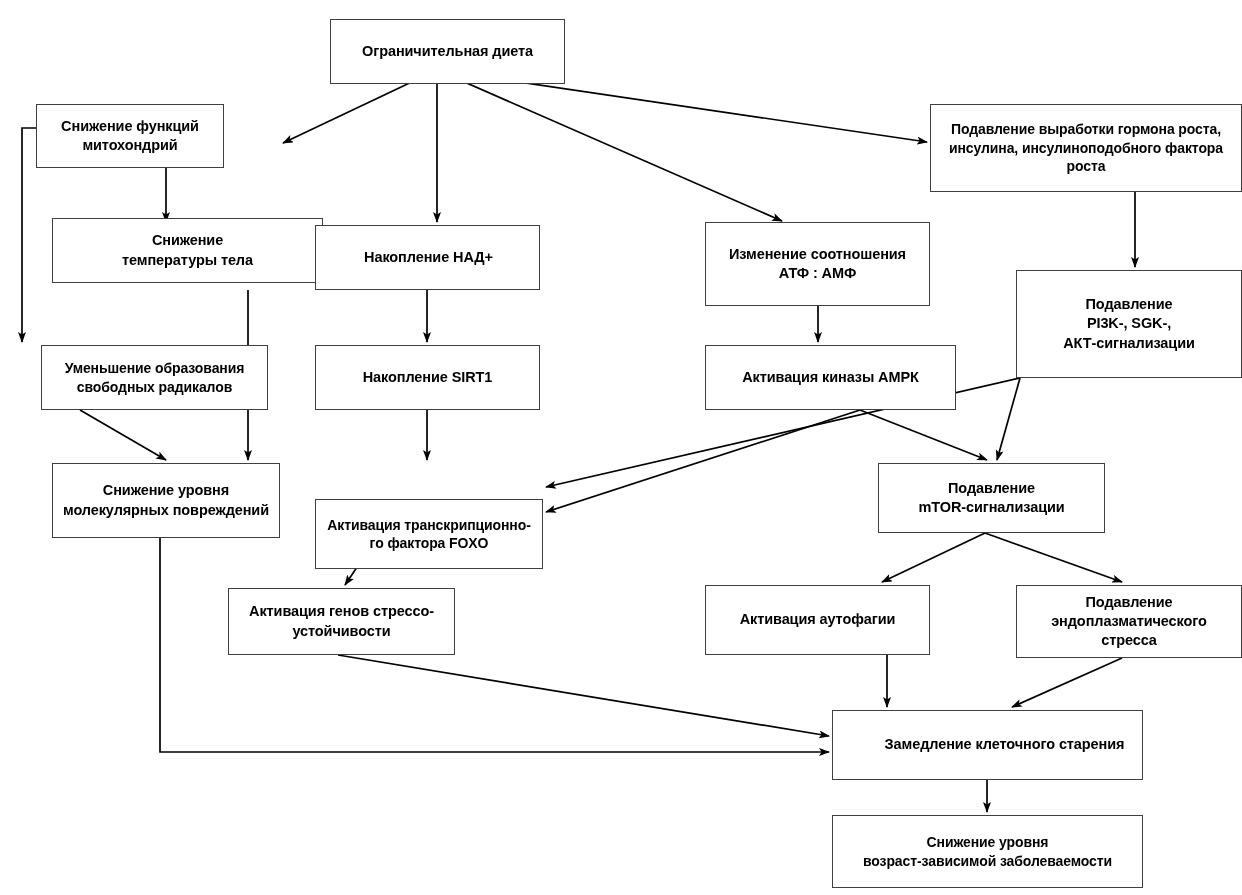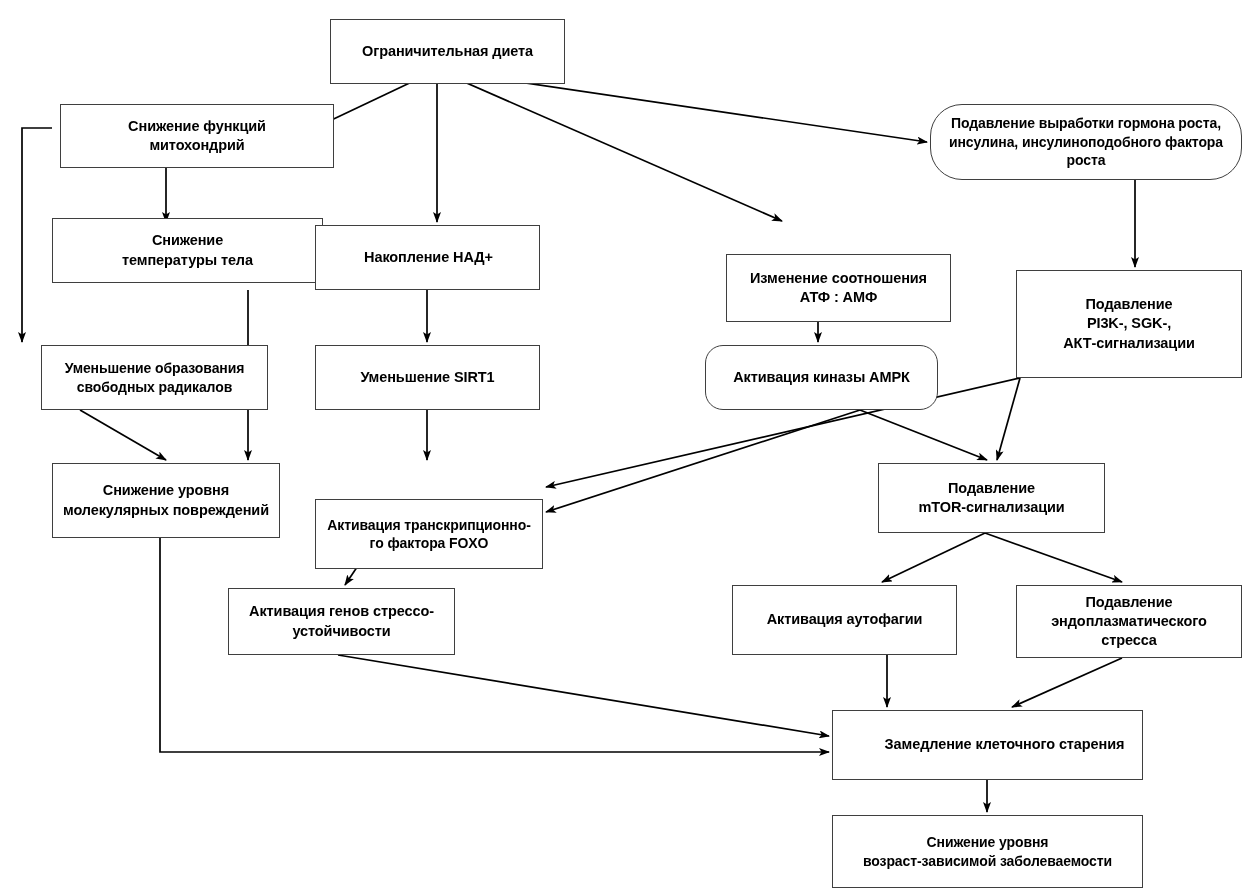--- a/index.html
+++ b/index.html
@@ -76,45 +76,45 @@
         <polyline points="985,533 1122,582" fill="none" stroke="#000000" stroke-width="1.7" marker-end="url(#arrowhead)"></polyline>
         <polyline points="887,655 887,707" fill="none" stroke="#000000" stroke-width="1.7" marker-end="url(#arrowhead)"></polyline>
         <polyline points="1122,658 1012,707" fill="none" stroke="#000000" stroke-width="1.7" marker-end="url(#arrowhead)"></polyline>
         <polyline points="338,655 829,736" fill="none" stroke="#000000" stroke-width="1.7" marker-end="url(#arrowhead)"></polyline>
         <polyline points="160,538 160,752 829,752" fill="none" stroke="#000000" stroke-width="1.7" marker-end="url(#arrowhead)"></polyline>
         <polyline points="987,780 987,812" fill="none" stroke="#000000" stroke-width="1.7" marker-end="url(#arrowhead)"></polyline>
       </g>
   </svg>
   <div id="node-layer">
       <div class="node" style="left: 330px; top: 5px; width: 235px; height: 65px; margin-top: 14px;">Ограничительная диета</div>
-      <div class="node" style="left: 60px; top: 104px; width: 274px; height: 64px;">Снижение функций
+      <div class="node" style="left: 36px; top: 104px; width: 188px; height: 64px;">Снижение функций
 митохондрий</div>
-      <div class="node small" style="left: 930px; top: 104px; width: 312px; height: 76px; border-radius: 32px;">Подавление выработки гормона роста,
+      <div class="node small" style="left: 930px; top: 104px; width: 312px; height: 88px;">Подавление выработки гормона роста,
 инсулина, инсулиноподобного фактора
 роста</div>
       <div class="node" style="left: 52px; top: 218px; width: 271px; height: 65px;">Снижение
 температуры тела</div>
       <div class="node" style="left: 315px; top: 225px; width: 225px; height: 65px; padding-left: 8px;">Накопление НАД+</div>
-      <div class="node" style="left: 726px; top: 222px; width: 225px; height: 68px; margin-top: 32px;">Изменение соотношения
+      <div class="node" style="left: 705px; top: 222px; width: 225px; height: 84px;">Изменение соотношения
 АТФ : АМФ</div>
       <div class="node" style="left: 1016px; top: 270px; width: 226px; height: 108px;">Подавление
 PI3K-, SGK-,
 АКТ-сигнализации</div>
       <div class="node small" style="left: 5px; top: 345px; width: 227px; height: 65px; margin-left: 36px;">Уменьшение образования
 свободных радикалов</div>
-      <div class="node" style="left: 315px; top: 345px; width: 225px; height: 65px;">Уменьшение SIRT1</div>
-      <div class="node" style="left: 705px; top: 345px; width: 233px; height: 65px; border-radius: 18px;">Активация киназы АМРК</div>
+      <div class="node" style="left: 315px; top: 345px; width: 225px; height: 65px;">Накопление SIRT1</div>
+      <div class="node" style="left: 705px; top: 345px; width: 251px; height: 65px;">Активация киназы АМРК</div>
       <div class="node" style="left: 52px; top: 463px; width: 228px; height: 75px;">Снижение уровня
 молекулярных повреждений</div>
       <div class="node small" style="left: 315px; top: 463px; width: 228px; height: 70px; margin-top: 36px;">Активация транскрипционно-
 го фактора FOXO</div>
       <div class="node" style="left: 878px; top: 463px; width: 227px; height: 70px;">Подавление
 mTOR-сигнализации</div>
       <div class="node" style="left: 228px; top: 588px; width: 227px; height: 67px;">Активация генов стрессо-
 устойчивости</div>
-      <div class="node" style="left: 732px; top: 585px; width: 225px; height: 70px;">Активация аутофагии</div>
+      <div class="node" style="left: 705px; top: 585px; width: 225px; height: 70px;">Активация аутофагии</div>
       <div class="node" style="left: 1016px; top: 585px; width: 226px; height: 73px;">Подавление
 эндоплазматического стресса</div>
       <div class="node" style="left: 832px; top: 710px; width: 311px; height: 70px; padding-left: 40px;">Замедление клеточного старения</div>
       <div class="node small" style="left: 832px; top: 815px; width: 311px; height: 73px;">Снижение уровня
 возраст-зависимой заболеваемости</div>
     </div>
 </div>
 
 </body></html>

